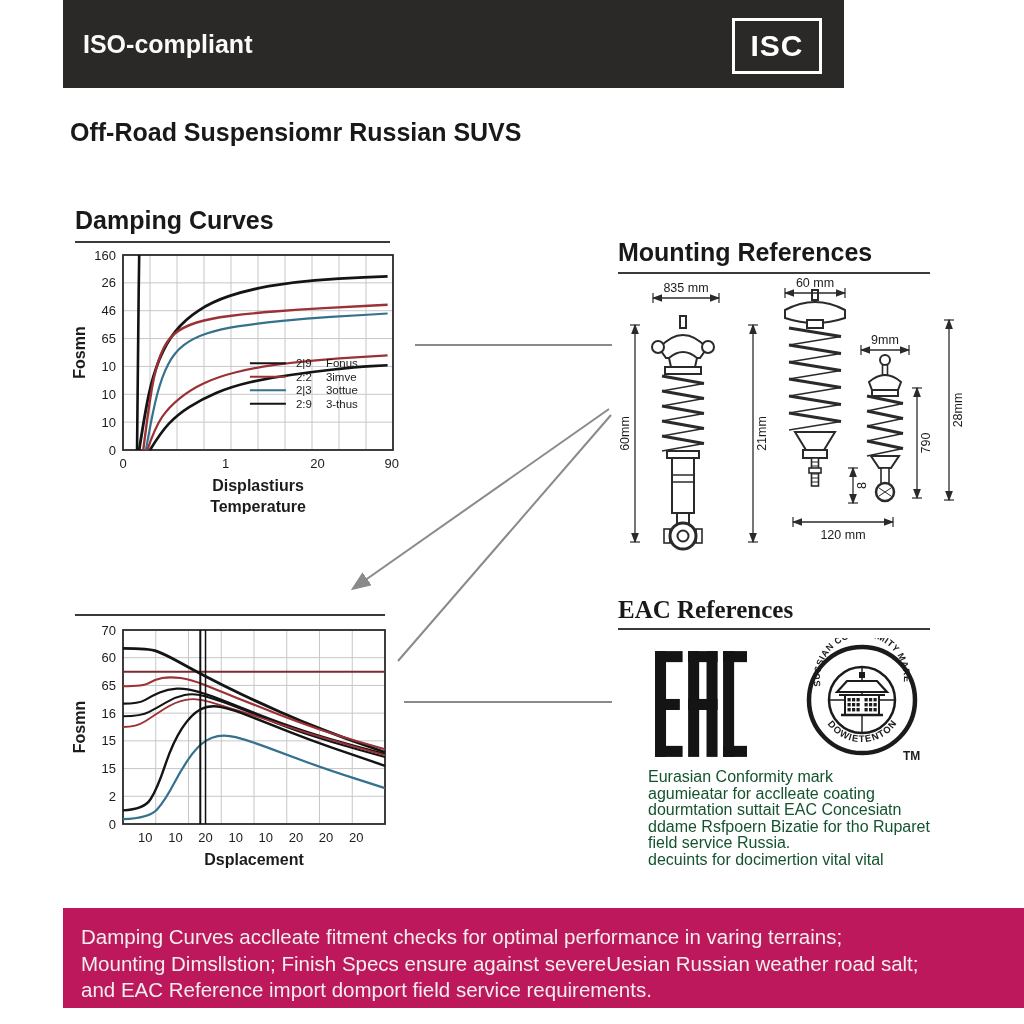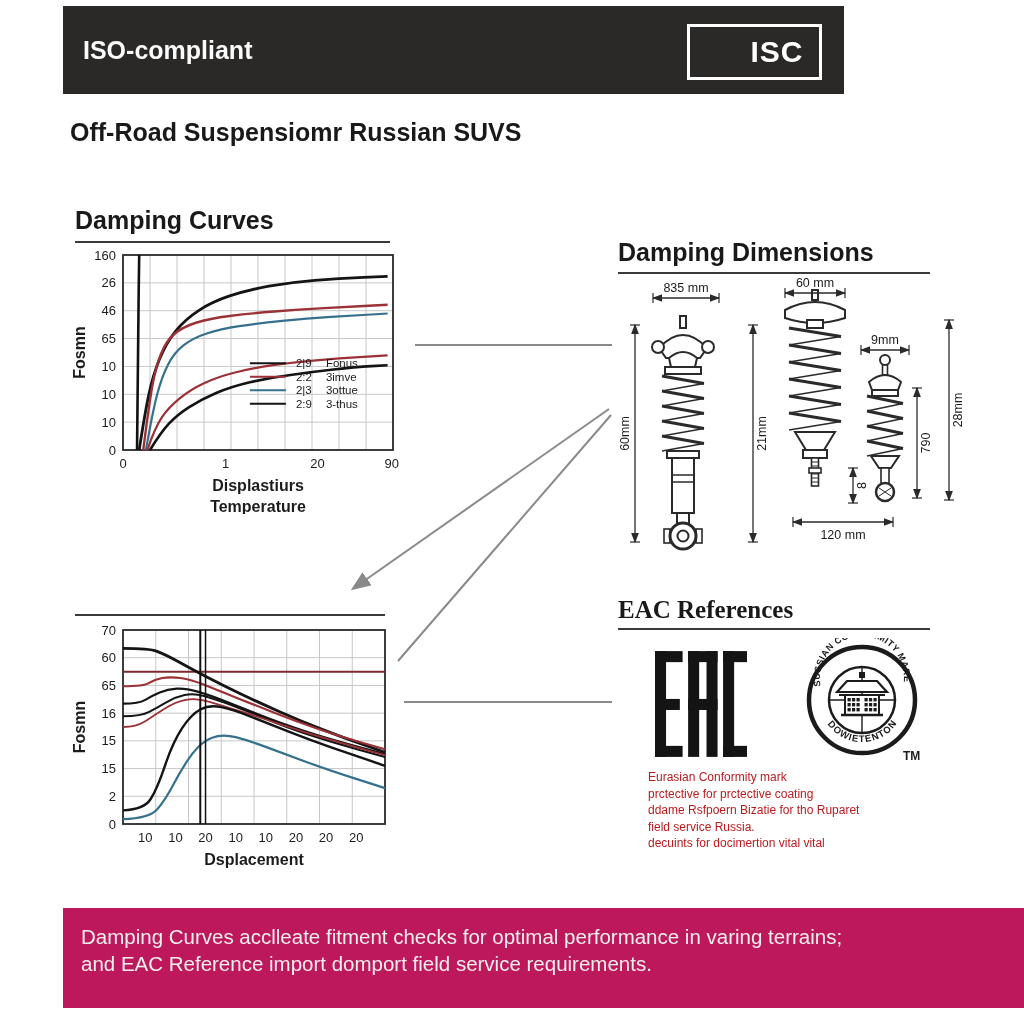--- a/index.html
+++ b/index.html
@@ -1,27 +1,27 @@
 <!DOCTYPE html>
 <html><head>
 <meta charset="utf-8">
 <style>
   html,body{margin:0;padding:0;background:#ffffff;}
   .page{position:relative;width:1024px;height:1024px;background:#fff;overflow:hidden;
         font-family:"Liberation Sans","DejaVu Sans",sans-serif;color:#1c1c1c;}
   .abs{position:absolute;}
-  .header{position:absolute;left:63px;top:0;width:781px;height:88px;background:#2b2927;margin-top:6px;}
+  .header{position:absolute;left:63px;top:0;width:781px;height:88px;background:#2b2927;}
   .header-label{position:absolute;left:20px;top:30px;font-size:25px;font-weight:bold;color:#fafafa;}
   .logo-box{position:absolute;right:22px;top:18px;width:84px;height:50px;border:3px solid #ffffff;
-            display:flex;align-items:center;justify-content:center;padding-left:45px;}
+            display:flex;align-items:center;justify-content:center;}
   .logo-box span{font-size:30px;font-weight:bold;color:#ffffff;letter-spacing:1px;}
   .title{position:absolute;left:70px;top:118px;margin:0;font-size:25px;font-weight:bold;color:#191919;}
   .sec-head{position:absolute;font-size:25px;font-weight:bold;color:#191919;}
   .rule{position:absolute;height:2px;background:#3a3a3a;}
-  .para{position:absolute;left:648px;top:769px;width:372px;font-size:12px;line-height:16.5px;color:#b91c1c;}
+  .para{position:absolute;left:648px;top:769px;width:372px;font-size:16px;line-height:16.5px;color:#14532d;}
   .footer{position:absolute;left:63px;top:908px;width:1014px;height:100px;background:#be185d;}
   .footer-text{position:absolute;left:18px;top:16px;font-size:20.5px;line-height:26.5px;color:#f0efec;}
   svg text{font-family:"Liberation Sans","DejaVu Sans",sans-serif;}
 </style>
 </head>
 <body>
 
 <div class="page">
 
   <div class="header">
@@ -84,21 +84,21 @@
       <text x="225.89999999999998" y="132.72500000000002" font-size="11.5" fill="#1c1c1c">2:2</text>
       <text x="255.89999999999998" y="132.72500000000002" font-size="11.5" fill="#1c1c1c">3imve</text>
       <line x1="179.89999999999998" y1="142.22500000000002" x2="215.89999999999998" y2="142.22500000000002" stroke="#35708c" stroke-width="2.2"></line>
       <text x="225.89999999999998" y="146.22500000000002" font-size="11.5" fill="#1c1c1c">2|3</text>
       <text x="255.89999999999998" y="146.22500000000002" font-size="11.5" fill="#1c1c1c">3ottue</text>
       <line x1="179.89999999999998" y1="155.72500000000002" x2="215.89999999999998" y2="155.72500000000002" stroke="#141414" stroke-width="2.2"></line>
       <text x="225.89999999999998" y="159.72500000000002" font-size="11.5" fill="#1c1c1c">2:9</text>
       <text x="255.89999999999998" y="159.72500000000002" font-size="11.5" fill="#1c1c1c">3-thus</text>
     </svg>
 
-  <div class="sec-head" style="left:618px;top:238px;">Damping Dimensions</div>
+  <div class="sec-head" style="left:618px;top:238px;">Mounting References</div>
   <div class="rule" style="left:618px;top:272px;width:312px;"></div>
   <svg id="mounting" class="abs" style="left:615px;top:270px;" width="404" height="292">
       <defs>
         <marker id="ar" markerWidth="8" markerHeight="6" refX="7" refY="3" orient="auto-start-reverse">
           <path d="M0,0 L8,3 L0,6 Z" fill="#2a2a2a"></path>
         </marker>
       </defs>
       <rect x="65" y="46" width="6" height="12" fill="#fff" stroke="#2a2a2a" stroke-width="2"></rect>
       <path d="M44,78 Q68,52 92,78 L85,88 L51,88 Z" fill="#fff" stroke="#2a2a2a" stroke-width="2"></path>
       <circle cx="43" cy="77" r="6" fill="#fff" stroke="#2a2a2a" stroke-width="2"></circle>
@@ -314,26 +314,28 @@
       <rect x="57" y="70" width="3.2" height="3.4" fill="#1b1b1b"></rect>
       <rect x="74" y="70" width="3.2" height="3.4" fill="#1b1b1b"></rect>
       <rect x="61.5" y="70" width="3.2" height="3.4" fill="#1b1b1b"></rect>
       <rect x="78.5" y="70" width="3.2" height="3.4" fill="#1b1b1b"></rect>
       <line x1="46" y1="77" x2="88" y2="77" stroke="#1b1b1b" stroke-width="2.4"></line>
       <text x="108" y="122" font-size="12" fill="#1c1c1c" font-weight="bold">TM</text>
     </svg>
 
   <div class="para">
     <div>Eurasian Conformity mark</div>
-    <div>prctective for prctective coating</div>
+    <div>agumieatar for acclleate coating</div>
+    <div>dourmtation suttait EAC Concesiatn</div>
     <div>ddame Rsfpoern Bizatie for tho Ruparet</div>
     <div>field service Russia.</div>
     <div>decuints for docimertion vital vital</div>
   </div>
 
   <div class="footer">
     <div class="footer-text">
       <div>Damping Curves acclleate fitment checks for optimal performance in varing terrains;</div>
+      <div>Mounting Dimsllstion; Finish Specs ensure against severeUesian Russian weather road salt;</div>
       <div>and EAC Reference import domport field service requirements.</div>
     </div>
   </div>
 
 </div>
 
 </body></html>

